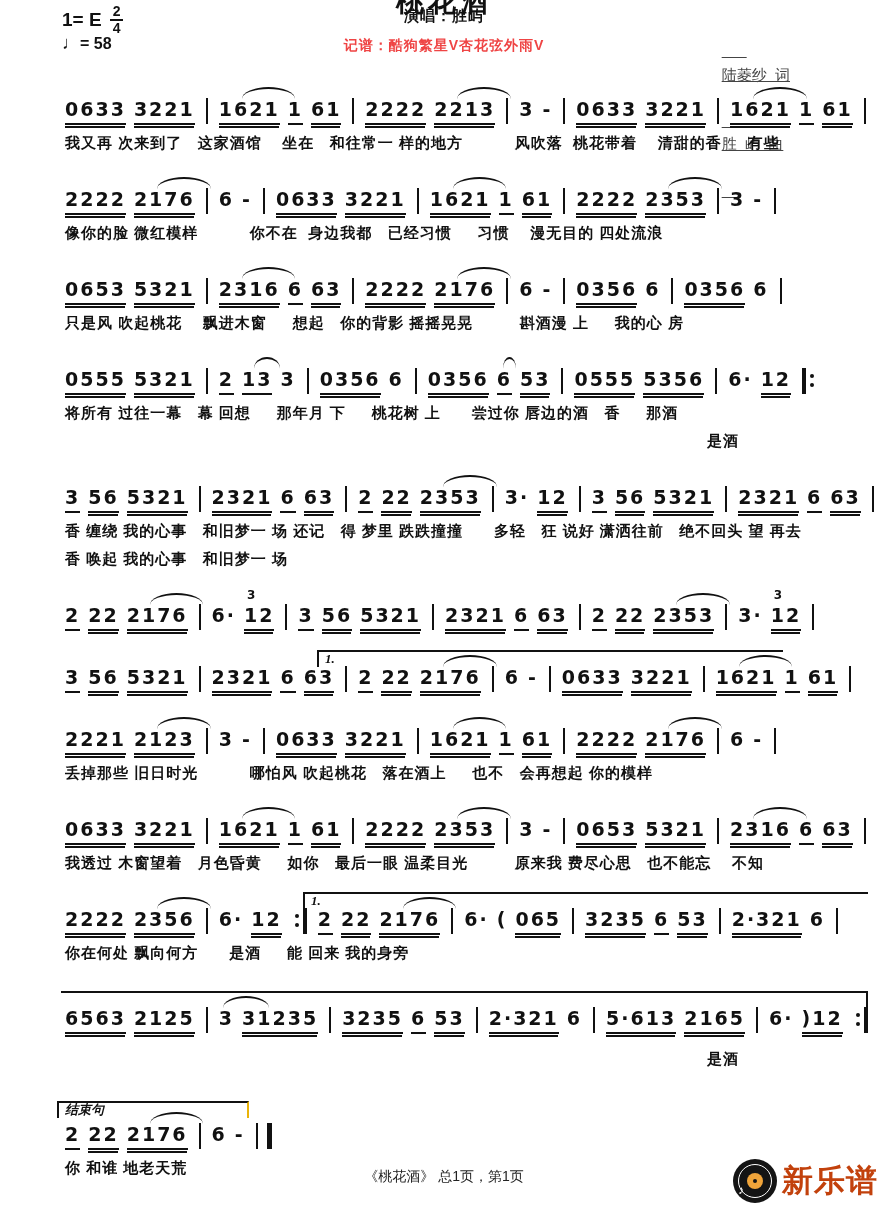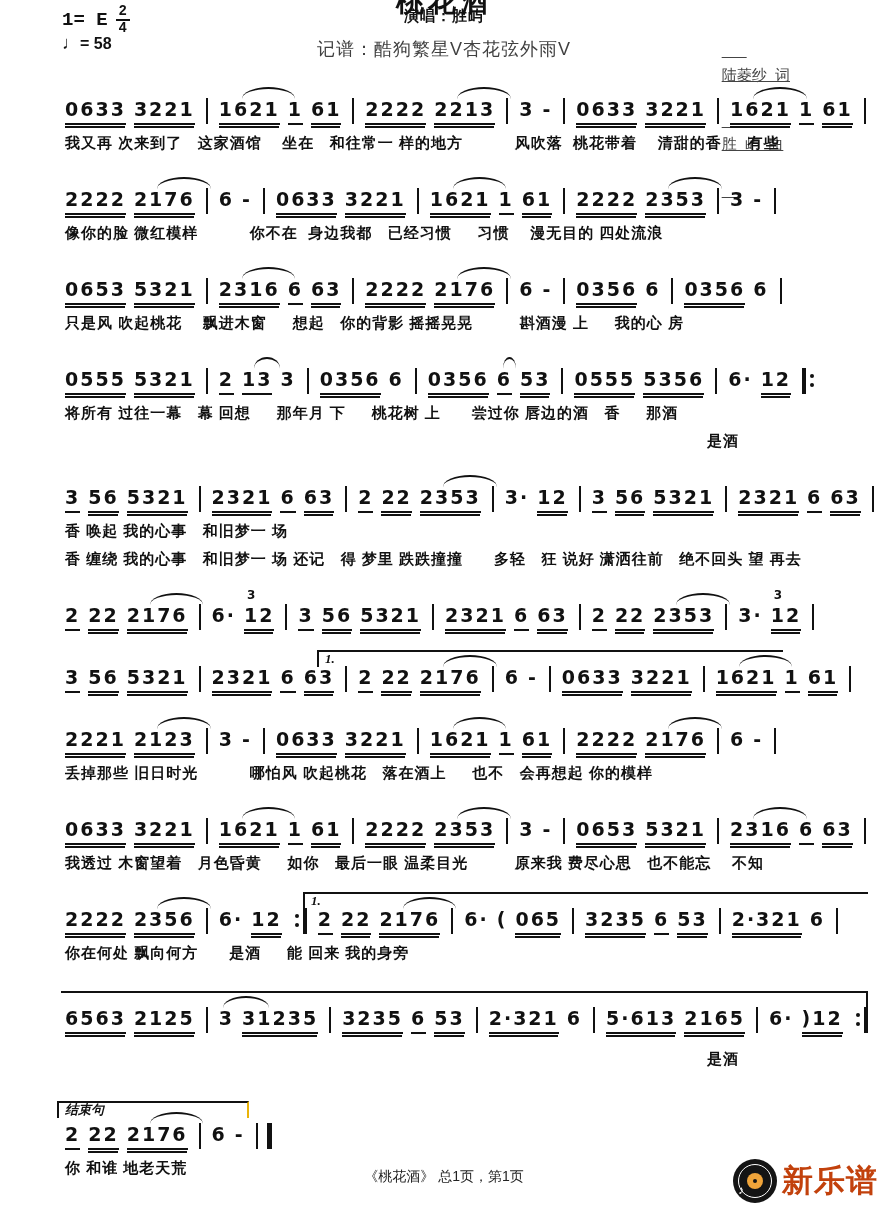--- a/index.html
+++ b/index.html
@@ -8,28 +8,28 @@
     font-family:"Liberation Sans",sans-serif; color:#111; overflow:hidden;
   }
 
   
   .hdr { position:relative; height:64px; }
   .title { position:absolute; top:-17px; left:0; width:100%; text-align:center;
            font-size:28px; font-weight:bold; letter-spacing:4px; }
   .subtitle { position:absolute; top:7px; left:0; width:100%; text-align:center;
               font-size:15px; font-weight:bold; letter-spacing:1px; }
   .keyblock { position:absolute; left:62px; top:4px; font-size:19px; font-weight:bold;
-              font-family:Liberation Mono, monospace; display:flex; align-items:center; }
+              font-family:Liberation Sans, sans-serif; display:flex; align-items:center; }
   .frac { display:inline-block; text-align:center; font-size:14px; line-height:1.1; margin-left:8px; }
   .frac .fn { display:block; padding:0 3px; border-bottom:2px solid #111; }
   .frac .fd { display:block; padding:0 3px; }
   .tempo { position:absolute; left:62px; top:33px; font-size:16px; font-weight:bold; }
   .tempo .q { font-size:18px; }
   .transcriber { position:absolute; top:37px; left:0; width:100%; text-align:center;
-                 font-size:18px; color:#404040; letter-spacing:1px; }
+                 font-size:14px; color:#ef4444; letter-spacing:1px;font-weight:bold; }
   .credits { position:absolute; right:98px; top:16px; font-size:15px; color:#444;
              line-height:1.55; white-space:pre;text-decoration:underline; }
 
   
   .score { margin:16px 0 0 65px; width:718px; }
   .score-line { position:relative; padding-top:20px; margin-bottom:17px; }
   .notes-row { display:flex; align-items:flex-start; gap:8px; }
   .note { position:relative; font-weight:bold; font-size:19px; line-height:1;
           letter-spacing:2px; padding-bottom:4px; font-family:"DejaVu Sans",sans-serif; white-space:nowrap; }
   .u1,.u2 { border-bottom:2px solid #111; }
@@ -216,22 +216,22 @@
           <span class="b b-single"></span>
           <span class="note u1">3</span>
           <span class="note u2">56</span>
           <span class="note u2">5321</span>
           <span class="b b-single"></span>
           <span class="note u2">2321</span>
           <span class="note u1">6</span>
           <span class="note u2">63</span>
           <span class="b b-single"></span>
         </div>
+        <div class="lyrics-row lyr1">香 缠绕 我的心事   和旧梦一 场 还记   得 梦里 跌跌撞撞      多轻   狂 说好 潇洒往前   绝不回头 望 再去</div>
         <div class="lyrics-row lyr2">香 唤起 我的心事   和旧梦一 场</div>
-        <div class="lyrics-row lyr1">香 缠绕 我的心事   和旧梦一 场 还记   得 梦里 跌跌撞撞      多轻   狂 说好 潇洒往前   绝不回头 望 再去</div>
       </div>
       <div class="score-line line-6">
         <div class="notes-row">
           <span class="note u1">2</span>
           <span class="note u2">22</span>
           <span class="note u2 arc">2176</span>
           <span class="b b-single"></span>
           <span class="note">6·</span>
           <span class="note u2">12<span class="sup">3</span></span>
           <span class="b b-single"></span>

